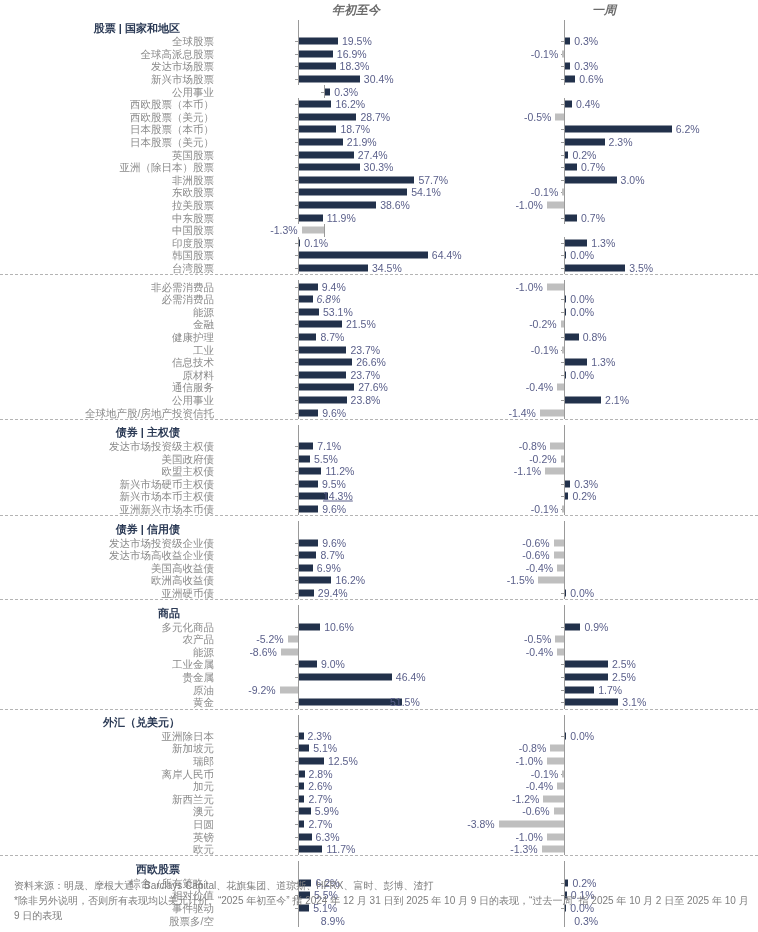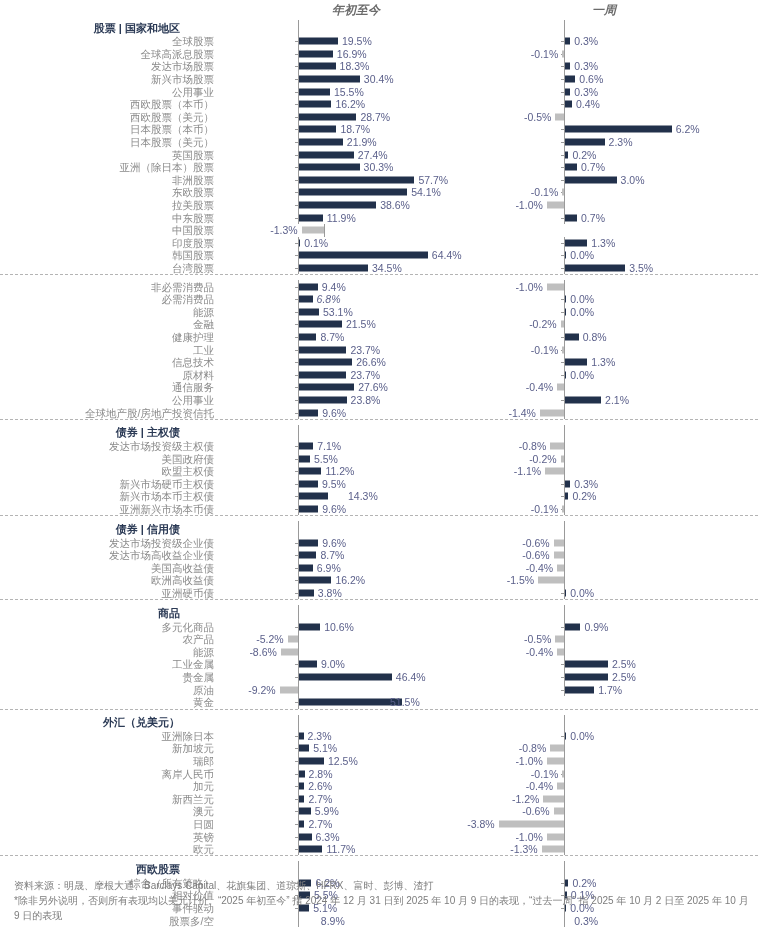--- a/index.html
+++ b/index.html
@@ -194,26 +194,20 @@
         <div class="pane-gap"></div>
         <div class="pane pane-wk" style="width: 258px;">
           <div class="axisline" style="left: 86px;"></div>
           <div class="tick" style="left: 83px;"></div>
           <div class="bar pos" style="width: 10.32px; left: 87px;"></div>
           <div class="vlabel right" style="left: 101.32px;">0.6%</div>
         </div>
       </div>
       <div class="row">
         <div class="label">公用事业</div>
-        <div class="pane pane-ytd" style="width: 240px;">
-          <div class="axisline" style="left: 80px;"></div>
-          <div class="tick" style="left: 77px;"></div>
-          <div class="bar pos" style="width: 31px; left: 81px;"></div>
-          <div class="vlabel right" style="left: 116px;">15.5%</div>
-        </div>
         <div class="pane-gap"></div>
         <div class="pane pane-wk" style="width: 258px;">
           <div class="axisline" style="left: 86px;"></div>
           <div class="tick" style="left: 83px;"></div>
           <div class="bar pos" style="width: 5.16px; left: 87px;"></div>
           <div class="vlabel right" style="left: 96.16px;">0.3%</div>
         </div>
       </div>
       <div class="row">
         <div class="label">西欧股票（本币）</div>
@@ -686,21 +680,21 @@
           <div class="bar pos" style="width: 5.16px; left: 87px;"></div>
           <div class="vlabel right" style="left: 96.16px;">0.3%</div>
         </div>
       </div>
       <div class="row">
         <div class="label">新兴市场本币主权债</div>
         <div class="pane pane-ytd" style="width: 240px;">
           <div class="axisline" style="left: 80px;"></div>
           <div class="tick" style="left: 77px;"></div>
           <div class="bar pos" style="width: 28.6px; left: 81px;"></div>
-          <div class="vlabel right" style="left: 130px;">14.3%</div>
+          <div class="vlabel right" style="left: 105px; text-decoration: underline;">14.3%</div>
         </div>
         <div class="pane-gap"></div>
         <div class="pane pane-wk" style="width: 258px;">
           <div class="axisline" style="left: 86px;"></div>
           <div class="tick" style="left: 83px;"></div>
           <div class="bar pos" style="width: 3.44px; left: 87px;"></div>
           <div class="vlabel right" style="left: 94.44px;">0.2%</div>
         </div>
       </div>
       <div class="row">
@@ -794,21 +788,21 @@
           <div class="bar neg" style="width: 25.8px; left: 60.2px;"></div>
           <div class="vlabel left" style="right: 201.8px;">-1.5%</div>
         </div>
       </div>
       <div class="row">
         <div class="label">亚洲硬币债</div>
         <div class="pane pane-ytd" style="width: 240px;">
           <div class="axisline" style="left: 80px;"></div>
           <div class="tick" style="left: 77px;"></div>
           <div class="bar pos" style="width: 14.8px; left: 81px;"></div>
-          <div class="vlabel right" style="left: 99.8px;">3.8%</div>
+          <div class="vlabel right" style="left: 99.8px;">29.4%</div>
         </div>
         <div class="pane-gap"></div>
         <div class="pane pane-wk" style="width: 258px;">
           <div class="axisline" style="left: 86px;"></div>
           <div class="tick" style="left: 83px;"></div>
           <div class="bar pos" style="width: 1.2px; left: 87px;"></div>
           <div class="vlabel right" style="left: 92.2px;">0.0%</div>
         </div>
       </div>
       <div class="divider"></div>
@@ -921,20 +915,26 @@
       </div>
       <div class="row">
         <div class="label">黄金</div>
         <div class="pane pane-ytd" style="width: 240px;">
           <div class="axisline" style="left: 80px;"></div>
           <div class="tick" style="left: 77px;"></div>
           <div class="bar pos" style="width: 103px; left: 81px;"></div>
           <div class="vlabel right" style="left: 172px;">51.5%</div>
         </div>
         <div class="pane-gap"></div>
+        <div class="pane pane-wk" style="width: 258px;">
+          <div class="axisline" style="left: 86px;"></div>
+          <div class="tick" style="left: 83px;"></div>
+          <div class="bar pos" style="width: 53.32px; left: 87px;"></div>
+          <div class="vlabel right" style="left: 144.32px;">3.1%</div>
+        </div>
       </div>
       <div class="divider"></div>
       <div style="height: 5px;"></div>
       <div class="row header-row">
         <div class="label group-title">外汇（兑美元）</div>
         <div class="pane pane-ytd" style="width: 240px;">
           <div class="axisline" style="left: 80px;"></div>
         </div>
         <div class="pane-gap"></div>
         <div class="pane pane-wk" style="width: 258px;">

